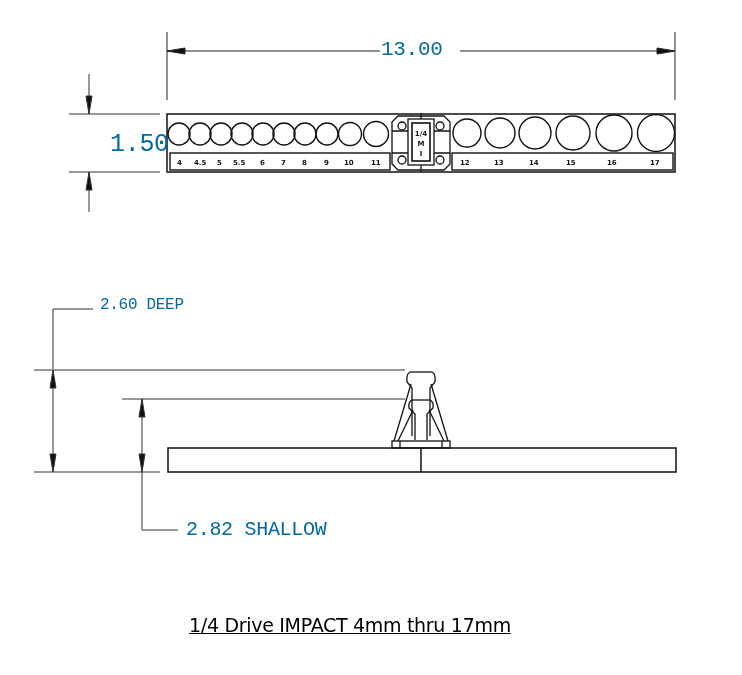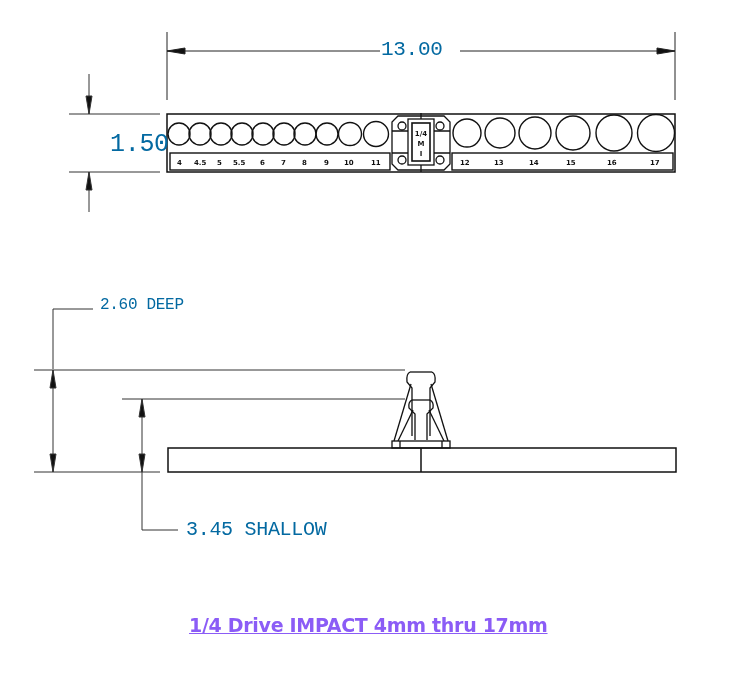--- a/index.html
+++ b/index.html
@@ -1,19 +1,19 @@
 <!DOCTYPE html>
 <html><head>
 <meta charset="utf-8">
 <style>
   html, body { margin:0; padding:0; background:#ffffff; }
   body { width:742px; height:675px; position:relative; overflow:hidden; font-family:"DejaVu Sans", sans-serif; color:#111; }
   svg { position:absolute; left:0; top:0; }
   .dim-text { position:absolute; font-family:Liberation Mono, monospace; font-weight:300; color:#0369a1; white-space:nowrap; letter-spacing:-0.3px; }
-  .title { position:absolute; font-family:"DejaVu Sans", sans-serif; font-weight:bold; text-decoration:underline; color:#8b5cf6; font-size:19px; white-space:nowrap; letter-spacing:-0.3px; }
+  .title { position:absolute; font-family:"DejaVu Sans", sans-serif; font-weight:normal; text-decoration:underline; color:#000000; font-size:19px; white-space:nowrap; letter-spacing:-0.3px; }
   .lbl { font-family:"DejaVu Sans", sans-serif; font-weight:bold; font-size:7px; fill:#111; }
 </style>
 </head>
 <body>
 
 <svg width="742" height="675" viewBox="0 0 742 675">
 
   <g stroke="#222" stroke-width="1" fill="#111">
     <line x1="167" y1="32" x2="167" y2="100"></line>
     <line x1="675" y1="32" x2="675" y2="100"></line>
@@ -139,15 +139,15 @@
     <line x1="411" y1="384" x2="394" y2="441"></line>
     <line x1="431" y1="384" x2="448" y2="441"></line>
     <line x1="413" y1="410" x2="398" y2="441"></line>
     <line x1="429" y1="410" x2="444" y2="441"></line>
   </g>
 </svg>
 
 <div class="dim-text" style="left:381px; top:38px; font-size:21px;">13.00</div>
 <div class="dim-text" style="left:66px; top:130px; font-size:25px;margin-left:44px;">1.50</div>
 <div class="dim-text" style="left:100px; top:296px; font-size:16px;">2.60 DEEP</div>
-<div class="dim-text" style="left:186px; top:518px; font-size:20px;">3.45 SHALLOW</div>
+<div class="dim-text" style="left:186px; top:518px; font-size:20px;">2.82 SHALLOW</div>
 
 <div class="title" style="left:189px; top:614px;">1/4 Drive IMPACT 4mm thru 17mm</div>
 
 </body></html>

